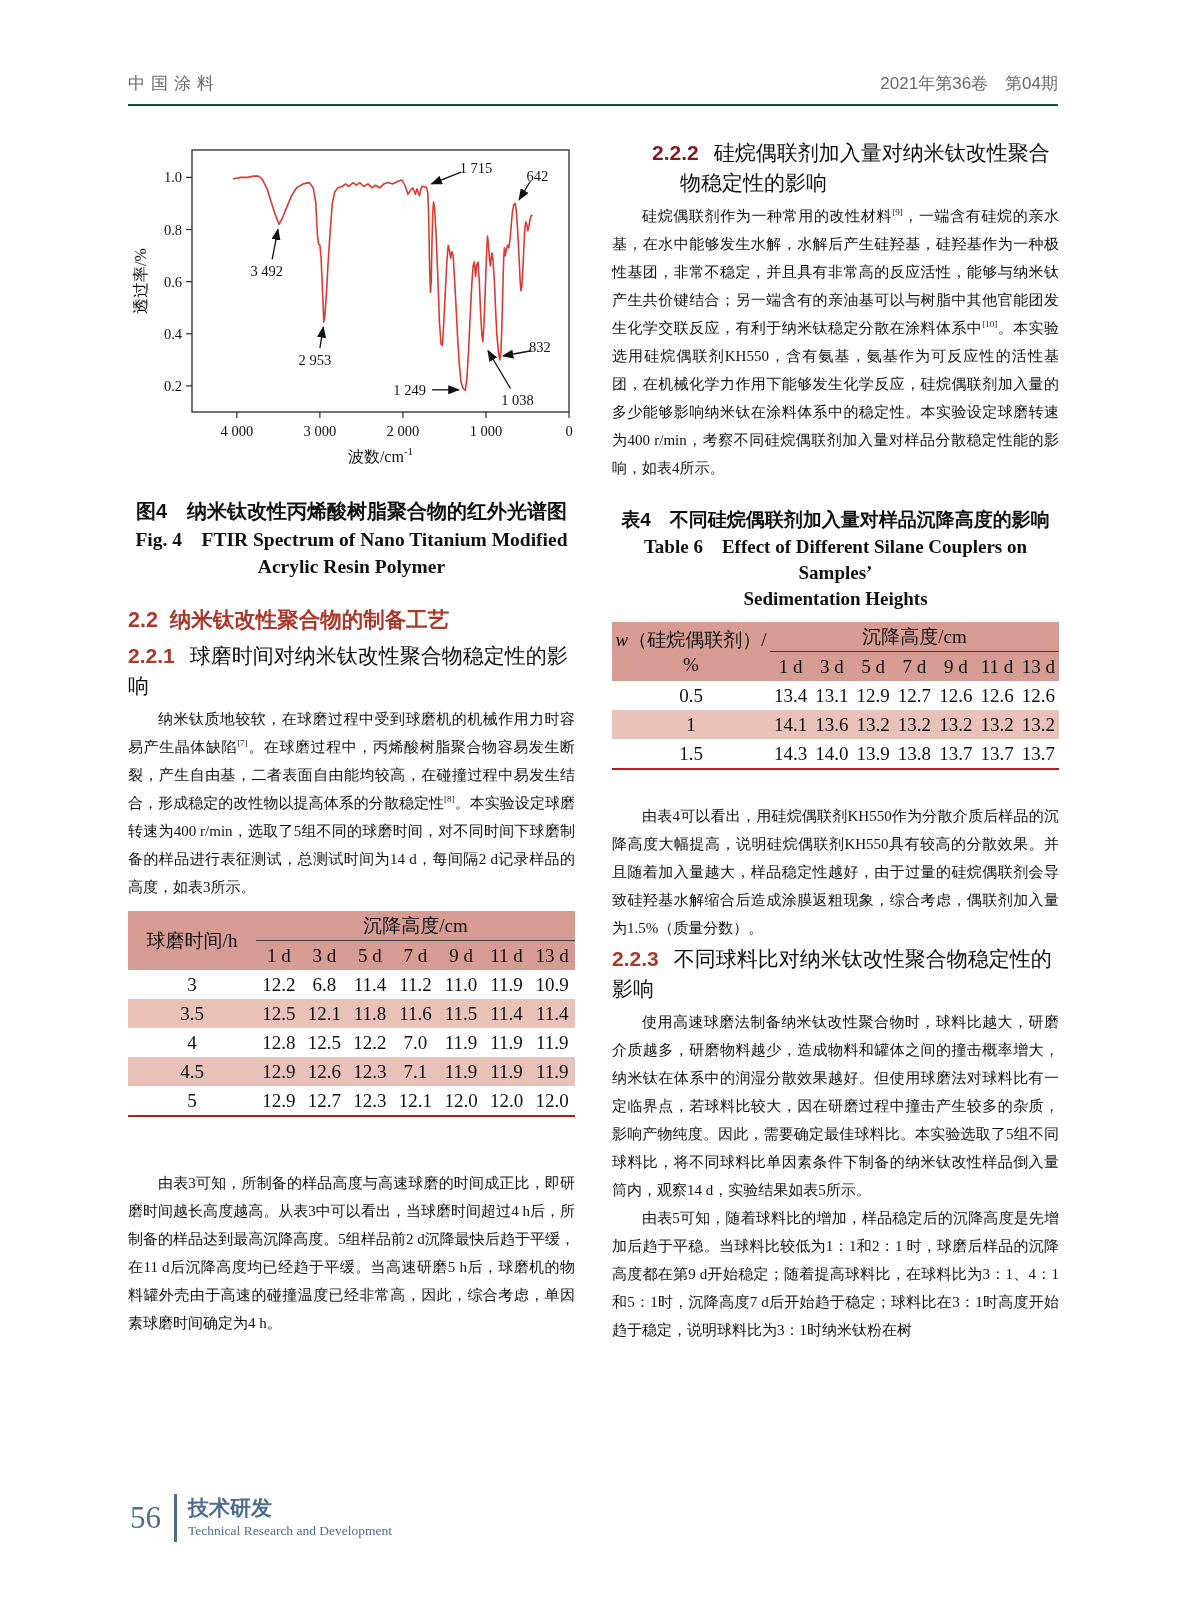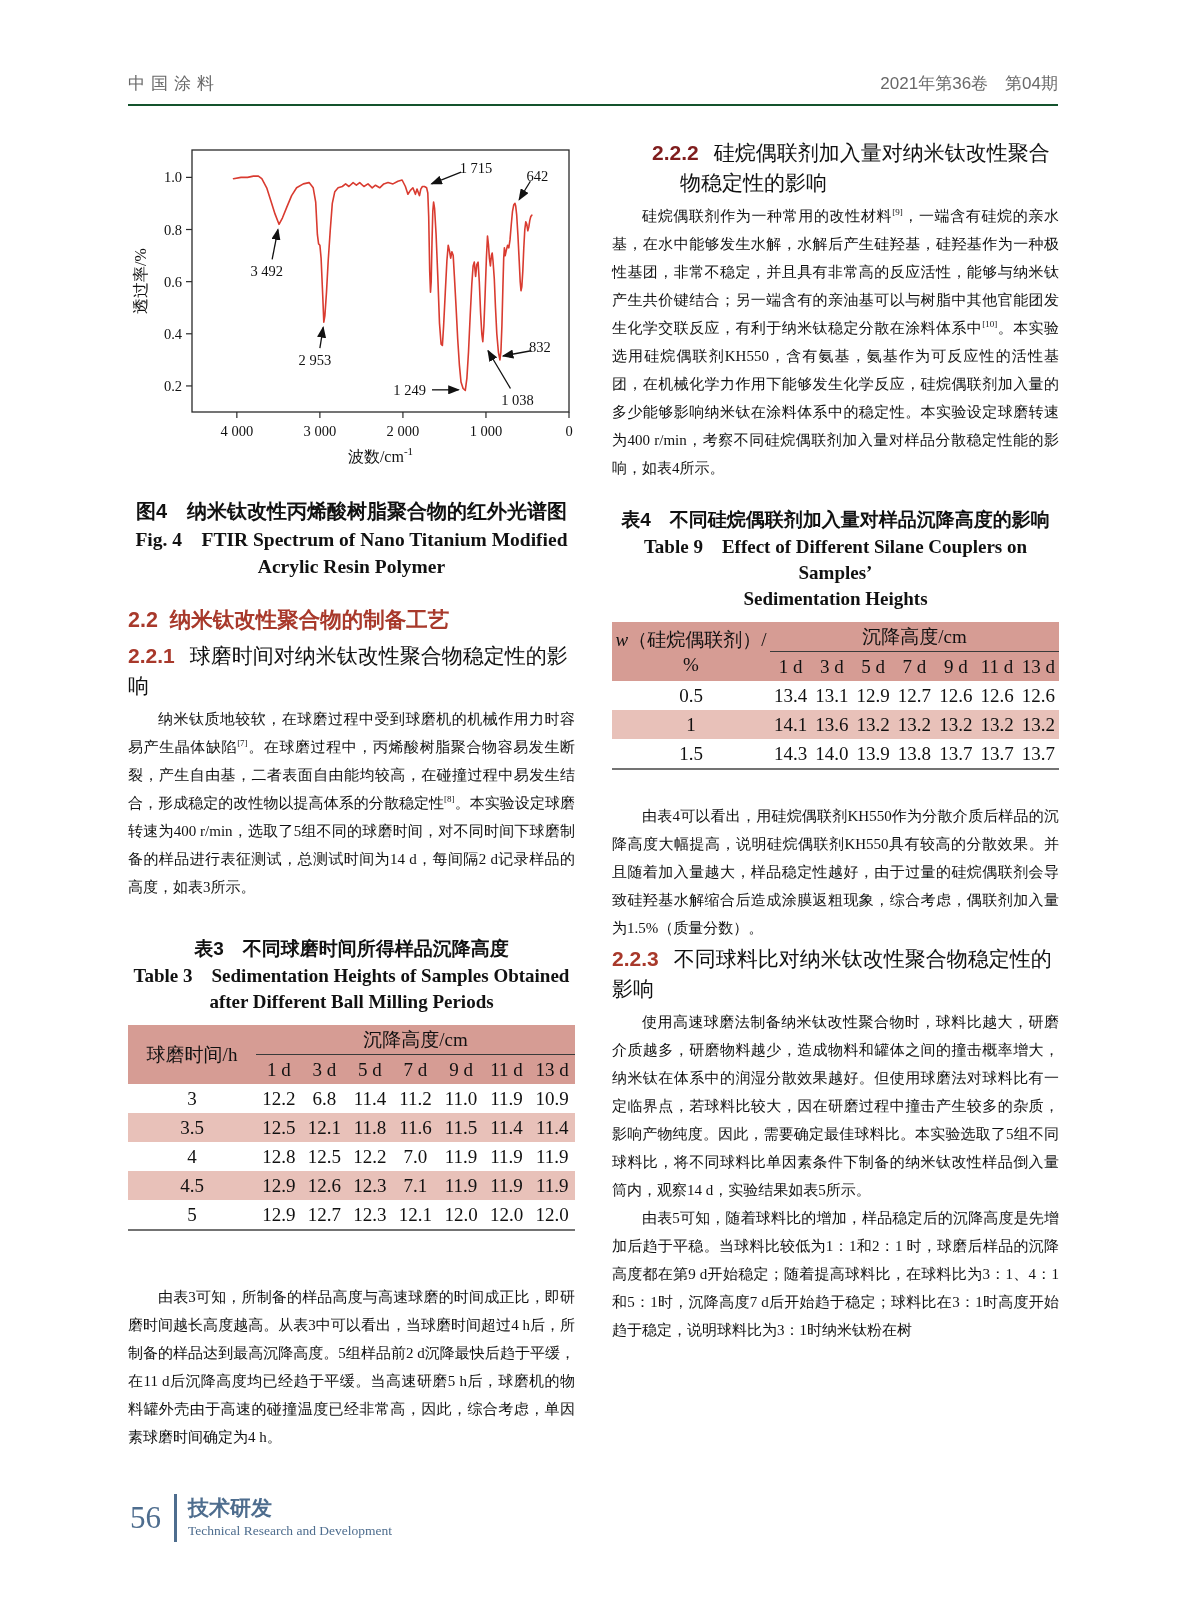--- a/index.html
+++ b/index.html
@@ -41,21 +41,21 @@
   .h3.hang{padding-left:68px;text-indent:-68px;}
   
   .para{font-size:15px;line-height:28px;text-align:justify;color:#111;text-indent:2em;margin:0;}
   sup{font-size:0.6em;vertical-align:super;line-height:0;}
   
   .ptable{width:100%;border-collapse:collapse;font-size:19px;color:#111;margin-top:10px;}
   .ptable th,.ptable td{text-align:center;font-weight:normal;padding:0;height:29px;}
   .ptable thead th{background:var(--thead-bg);}
   .ptable .span-h{border-bottom:1.5px solid #3a3a3a;}
   .ptable tbody tr.alt td{background:var(--row-alt-bg);}
-  .ptable tbody tr:last-child td{border-bottom:2px solid #737373;}
+  .ptable tbody tr:last-child td{border-bottom:2px solid #b91c1c;}
   .ptable.t3 .c0{width:128px;}
   .ptable.t4 .c0{width:158px;line-height:25px;}
   
   .footer{position:absolute;left:130px;top:1494px;display:flex;align-items:center;color:#4e6d8e;}
   .page-num{font-size:31px;font-family:"Liberation Serif","DejaVu Serif",serif;margin-right:13px;}
   .vbar{width:3px;height:48px;background:#4e6d8e;margin-right:11px;}
   .f-zh{font-family:"Liberation Sans","DejaVu Sans",sans-serif;font-weight:bold;font-size:21px;line-height:1.05;}
   .f-en{font-family:Liberation Serif, serif;font-size:13.5px;margin-top:4px;}
 </style>
 </head>
@@ -126,25 +126,20 @@
     <div class="h2" style="color:#a8392b;">
       <span class="num">2.2</span>&nbsp;&nbsp;<span>纳米钛改性聚合物的制备工艺</span>
     </div>
 
     <div class="h3">
       <span class="num" style="color:#a8392b;">2.2.1</span><span class="t">球磨时间对纳米钛改性聚合物稳定性的影响</span>
     </div>
 
     <p class="para">纳米钛质地较软，在球磨过程中受到球磨机的机械作用力时容易产生晶体缺陷<sup>[7]</sup>。在球磨过程中，丙烯酸树脂聚合物容易发生断裂，产生自由基，二者表面自由能均较高，在碰撞过程中易发生结合，形成稳定的改性物以提高体系的分散稳定性<sup>[8]</sup>。本实验设定球磨转速为400 r/min，选取了5组不同的球磨时间，对不同时间下球磨制备的样品进行表征测试，总测试时间为14 d，每间隔2 d记录样品的高度，如表3所示。</p>
 
-    <div class="tbl-cap" style="margin-top:34px;">
-      <div class="cap-zh">表3　不同球磨时间所得样品沉降高度</div>
-      <div class="cap-en">Table 3　Sedimentation Heights of Samples Obtained</div>
-      <div class="cap-en">after Different Ball Milling Periods</div>
-    </div>
 
     <table class="ptable t3">
         <thead>
           <tr>
             <th rowspan="2" class="c0">球磨时间/h</th>
             <th colspan="7" class="span-h">沉降高度/cm</th>
           </tr>
           <tr>
             <th class="day-h">1 d</th>
             <th class="day-h">3 d</th>
@@ -215,21 +210,21 @@
   <div class="col">
 
     <div class="h3 hang" style="margin-top:0;">
       <span class="num" style="color:#7f1d1d;margin-left:40px;">2.2.2</span><span class="t">硅烷偶联剂加入量对纳米钛改性聚合物稳定性的影响</span>
     </div>
 
     <p class="para">硅烷偶联剂作为一种常用的改性材料<sup>[9]</sup>，一端含有硅烷的亲水基，在水中能够发生水解，水解后产生硅羟基，硅羟基作为一种极性基团，非常不稳定，并且具有非常高的反应活性，能够与纳米钛产生共价键结合；另一端含有的亲油基可以与树脂中其他官能团发生化学交联反应，有利于纳米钛稳定分散在涂料体系中<sup>[10]</sup>。本实验选用硅烷偶联剂KH550，含有氨基，氨基作为可反应性的活性基团，在机械化学力作用下能够发生化学反应，硅烷偶联剂加入量的多少能够影响纳米钛在涂料体系中的稳定性。本实验设定球磨转速为400 r/min，考察不同硅烷偶联剂加入量对样品分散稳定性能的影响，如表4所示。</p>
 
     <div class="tbl-cap" style="margin-top:24px;">
       <div class="cap-zh">表4　不同硅烷偶联剂加入量对样品沉降高度的影响</div>
-      <div class="cap-en">Table 9　Effect of Different Silane Couplers on Samples’</div>
+      <div class="cap-en">Table 6　Effect of Different Silane Couplers on Samples’</div>
       <div class="cap-en">Sedimentation Heights</div>
     </div>
 
     <table class="ptable t4">
         <thead>
           <tr>
             <th rowspan="2" class="c0"><i>w</i>（硅烷偶联剂）/<br>%</th>
             <th colspan="7" class="span-h">沉降高度/cm</th>
           </tr>
           <tr>

